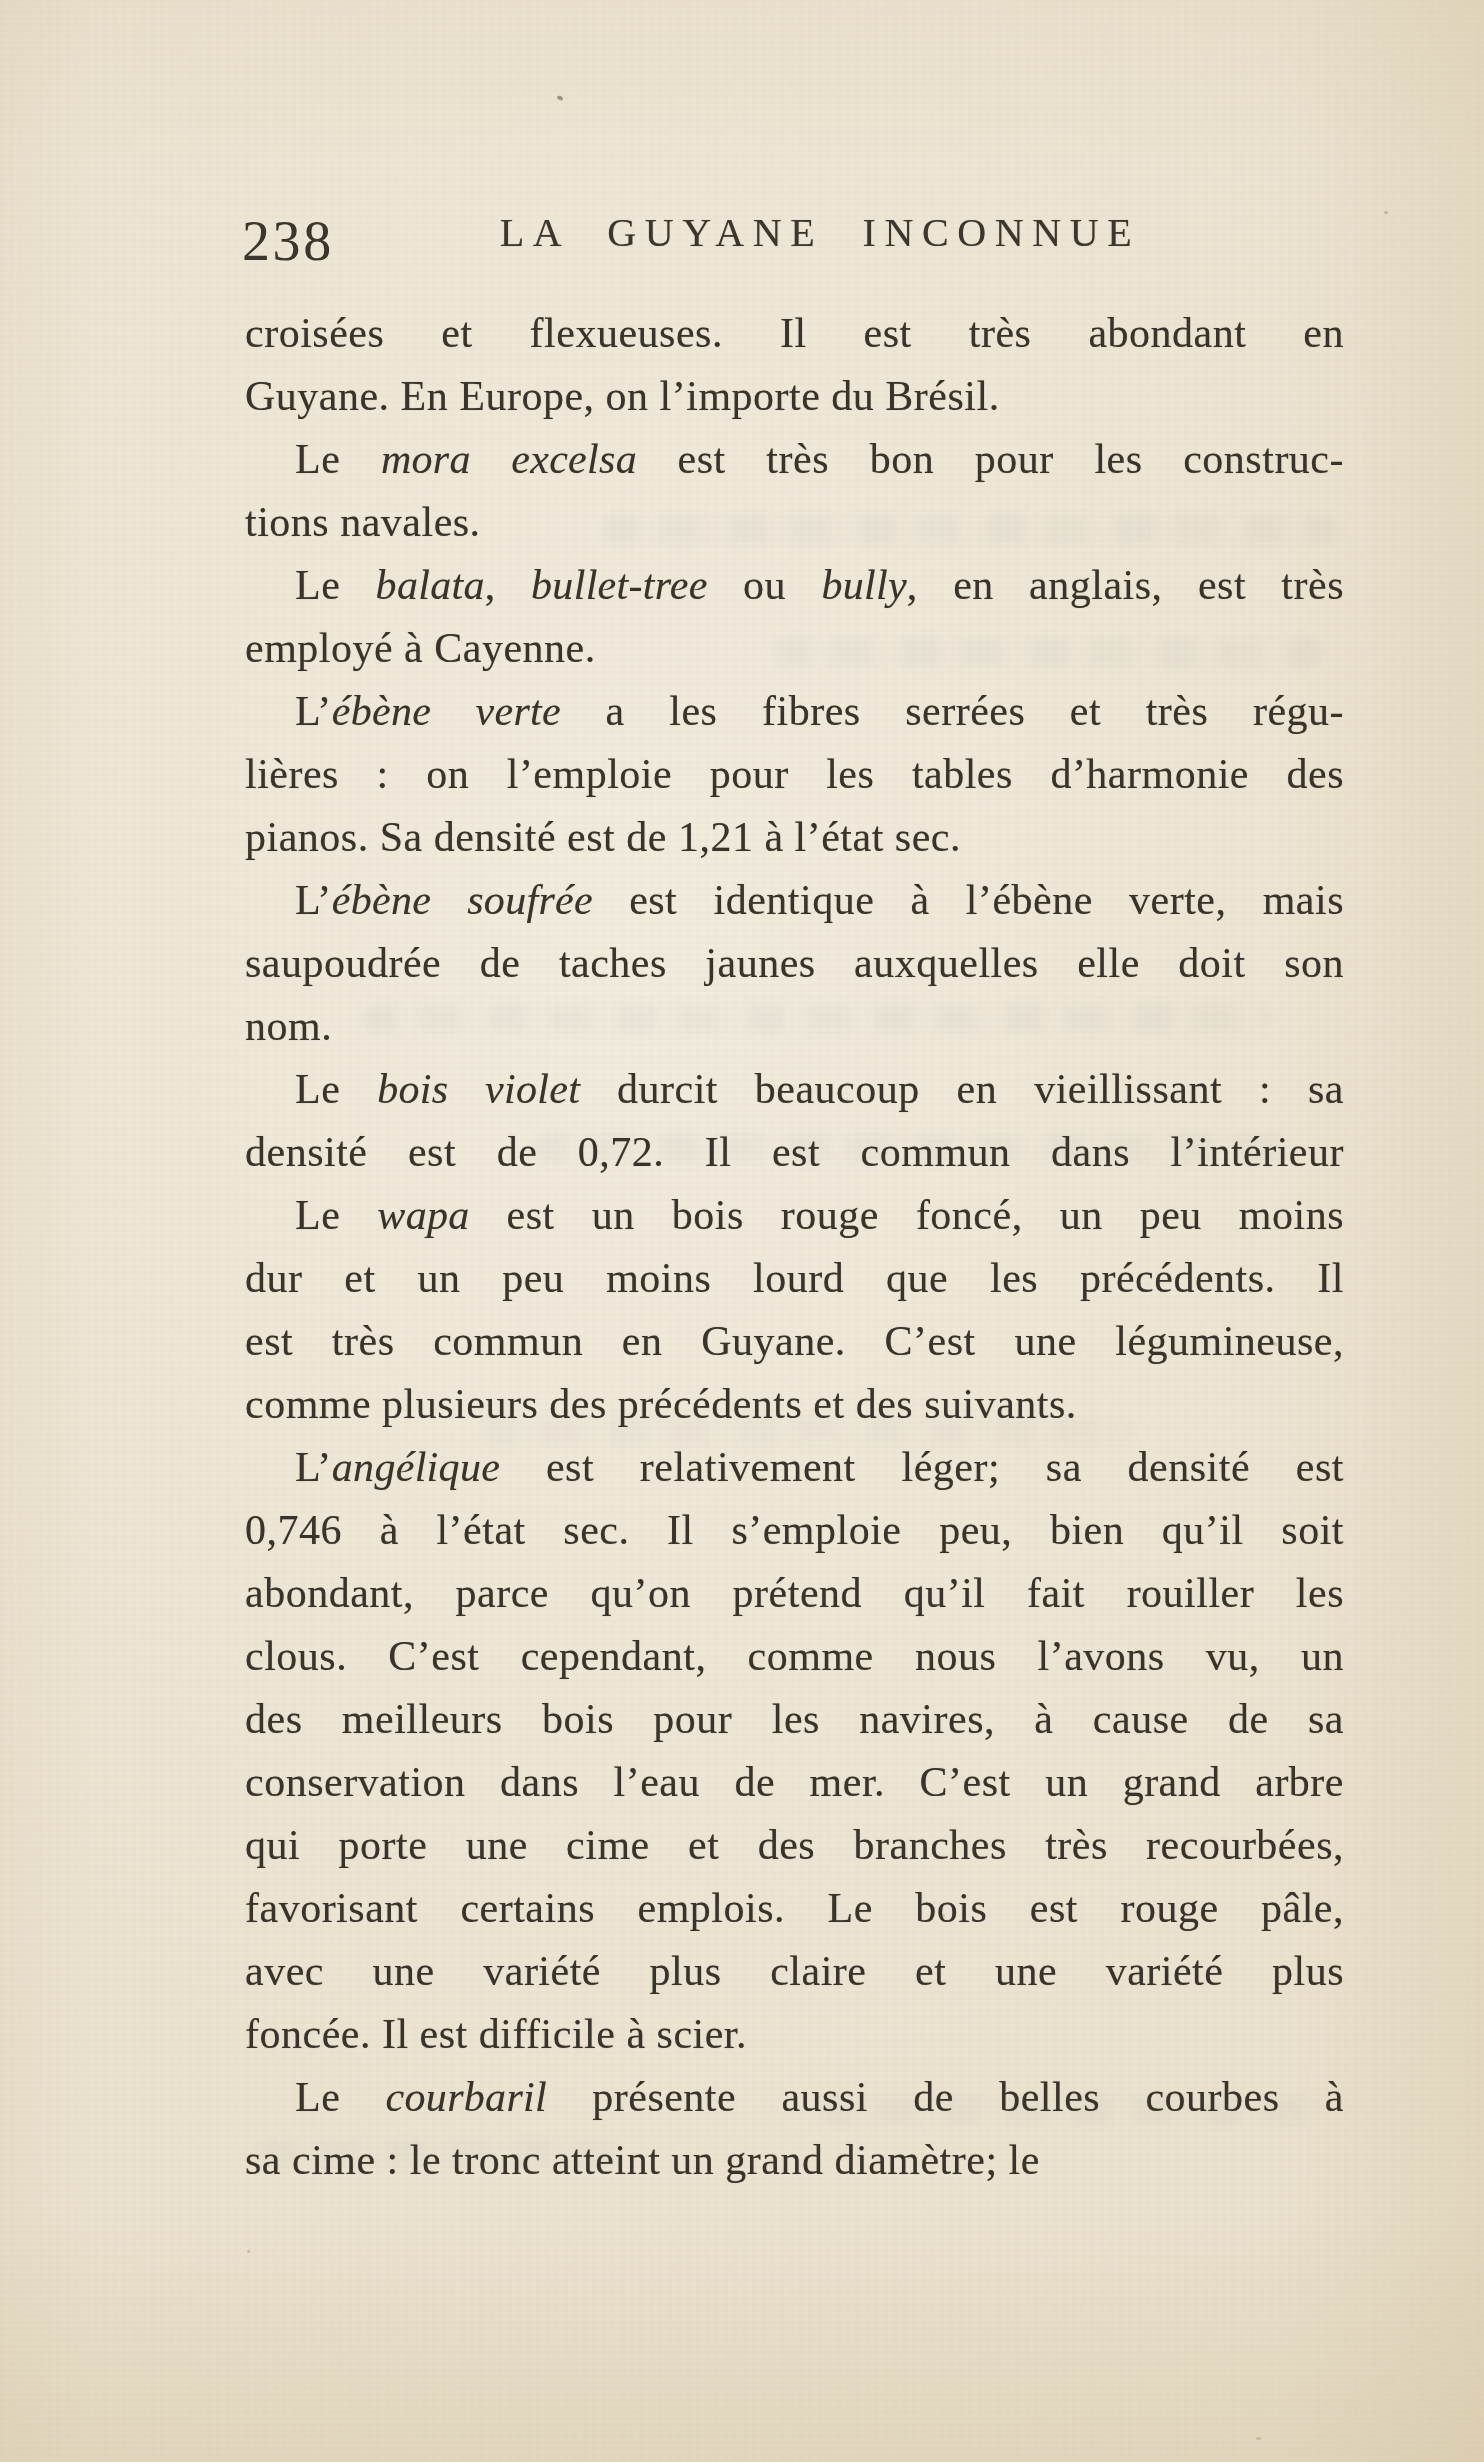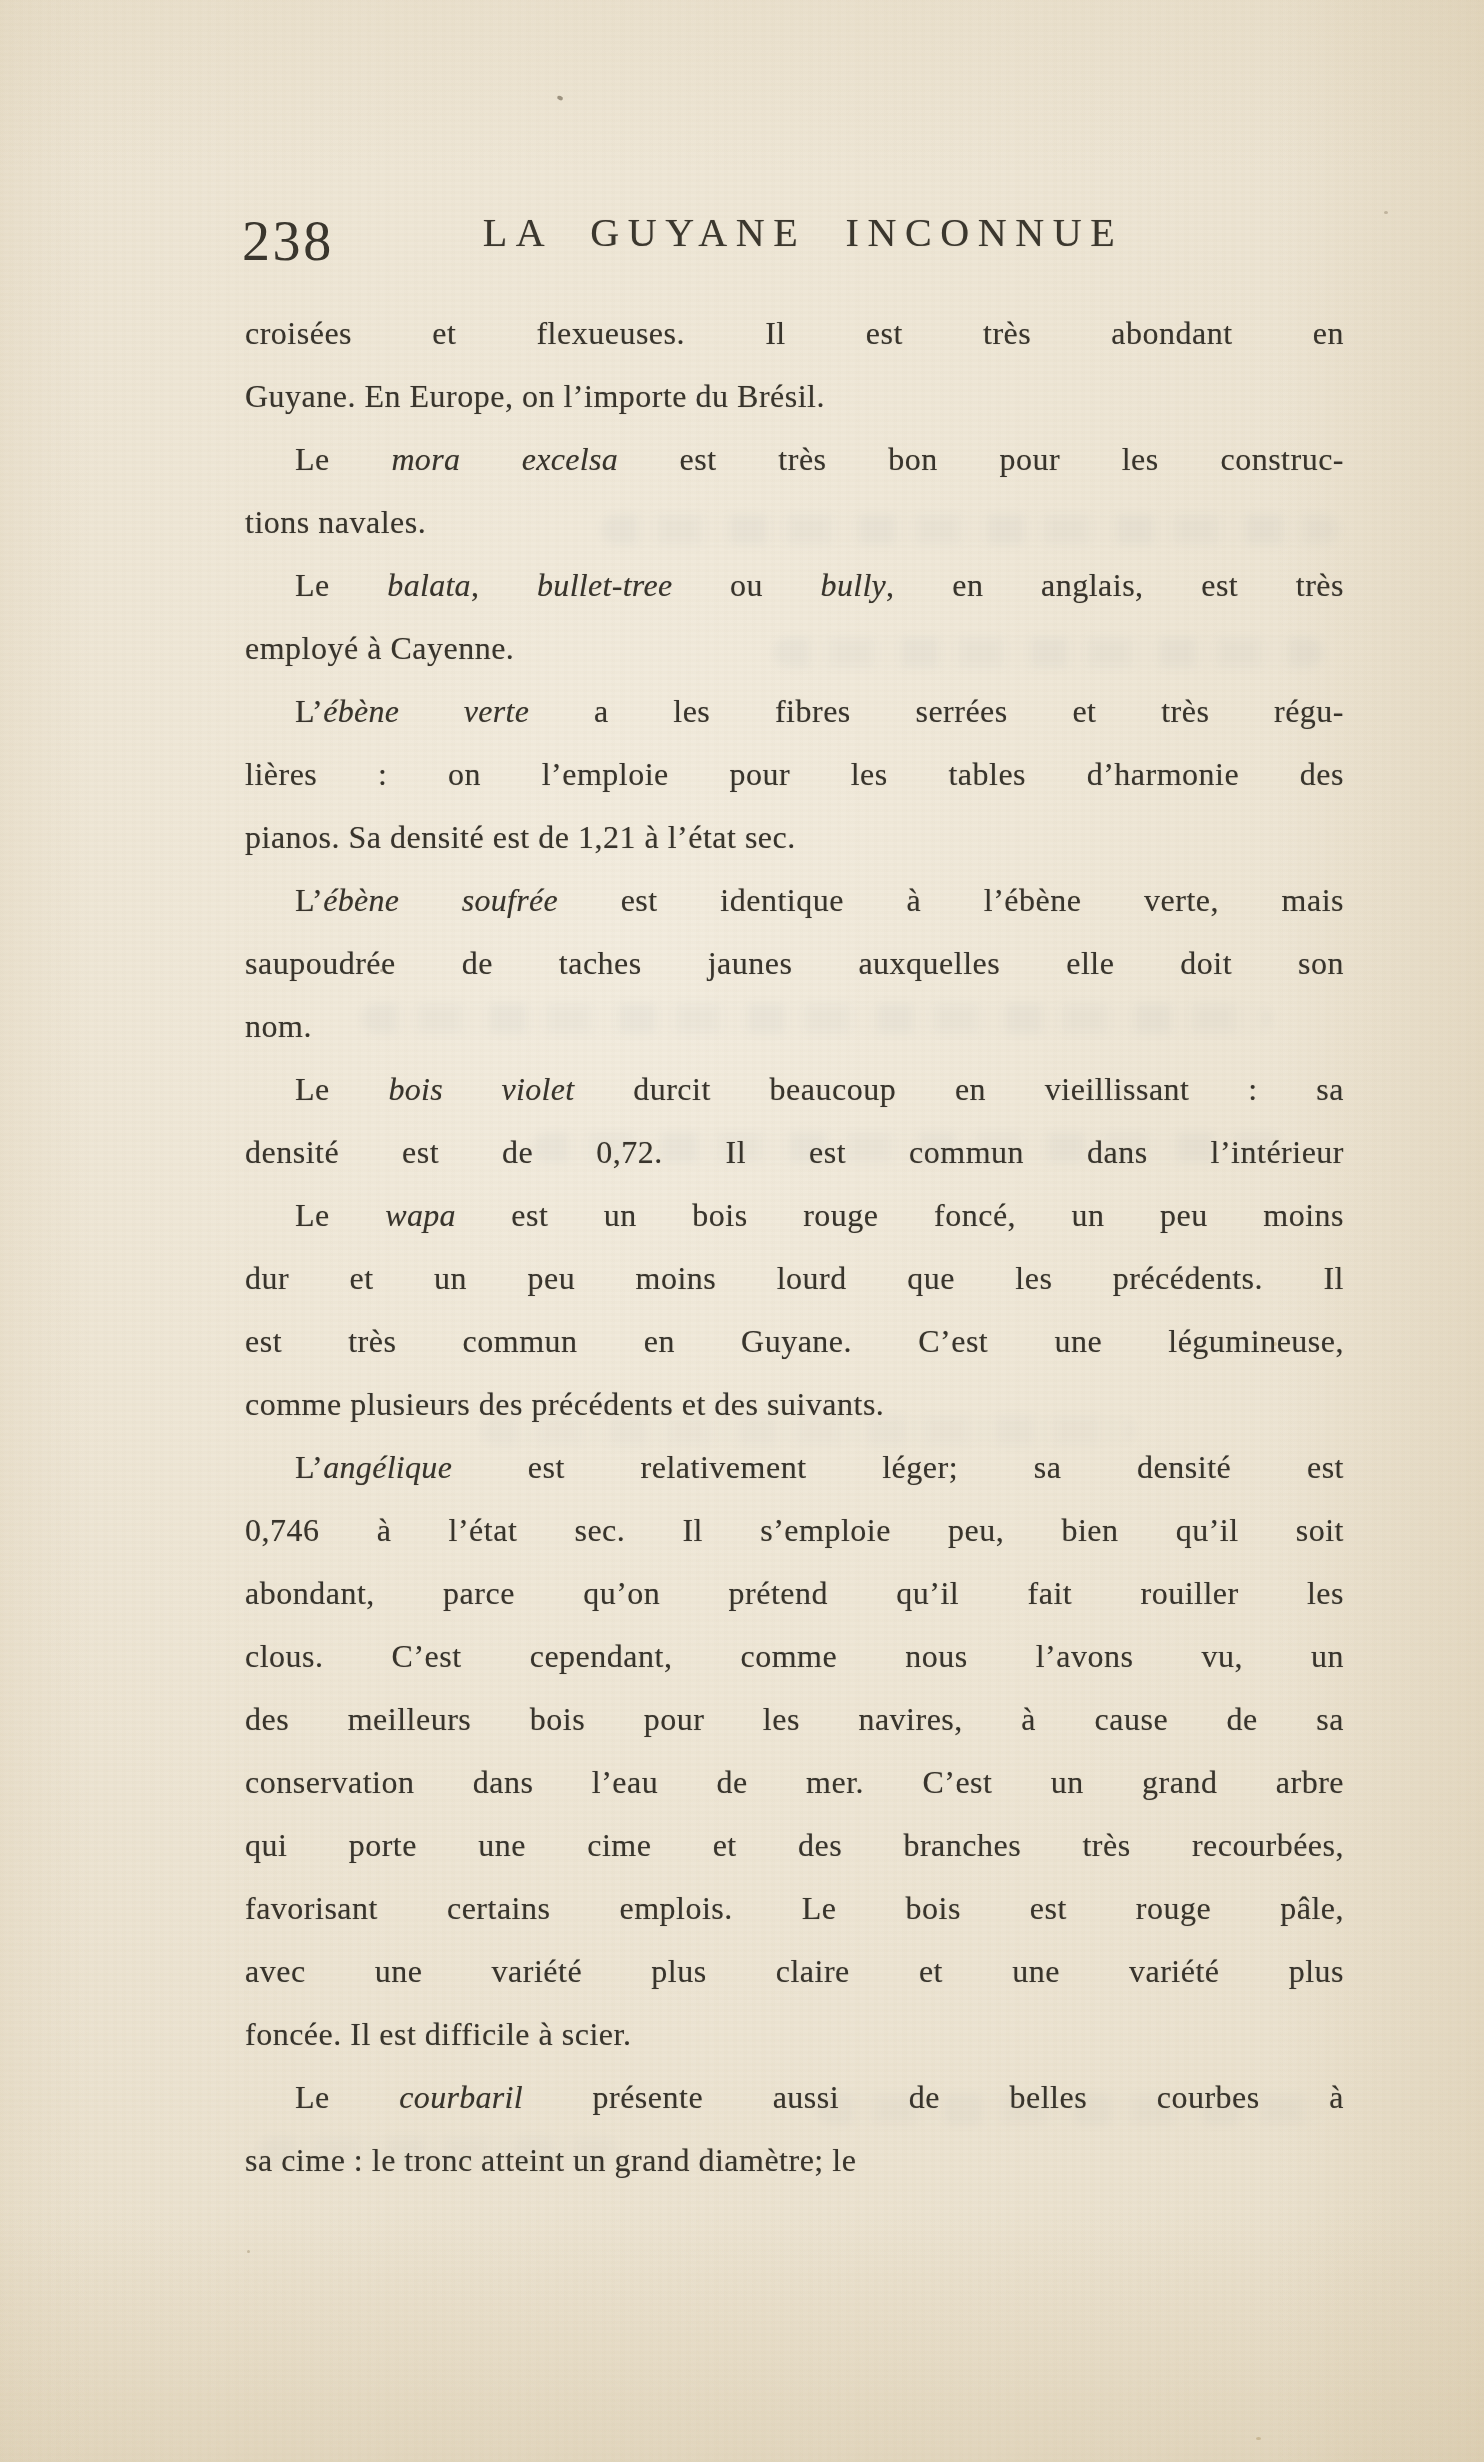--- a/index.html
+++ b/index.html
@@ -60,41 +60,41 @@
   .page-number {
     position: absolute;
     left: 242px;
     top: 209px;
     font-size: 56px;
     letter-spacing: 2.6px;
     color: #3a362d;
   }
   .running-title {
     position: absolute;
-    left: 234px;
+    left: 251px;
     top: 209px;
     width: 1138px;
     text-align: center;
     font-size: 40px;
     letter-spacing: 8.6px;
     word-spacing: 20.6px;
     color: #3b372e;
     text-shadow: 0 0 0.9px rgba(58,54,45,0.45);
   }
 
   main.text-block {
     position: absolute;
     left: 245px;
     top: 302px;
     width: 1099px;
   }
   .line {
     height: 63px;
     line-height: 63px;
-    font-size: 32px;
+    font-size: 42px;
     letter-spacing: 0.5px;
     text-align: justify;
     text-align-last: justify;
     white-space: nowrap;
     text-shadow: 0 0 0.9px rgba(56,52,44,0.42);
   }
   .line.last { text-align-last: left; }
   .line.indent { text-indent: 50px; }
   .line i { letter-spacing: 0.3px; }
 </style>

